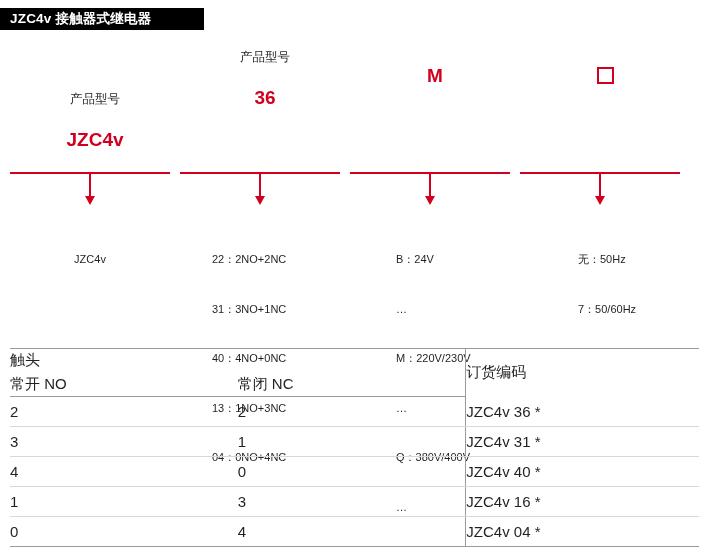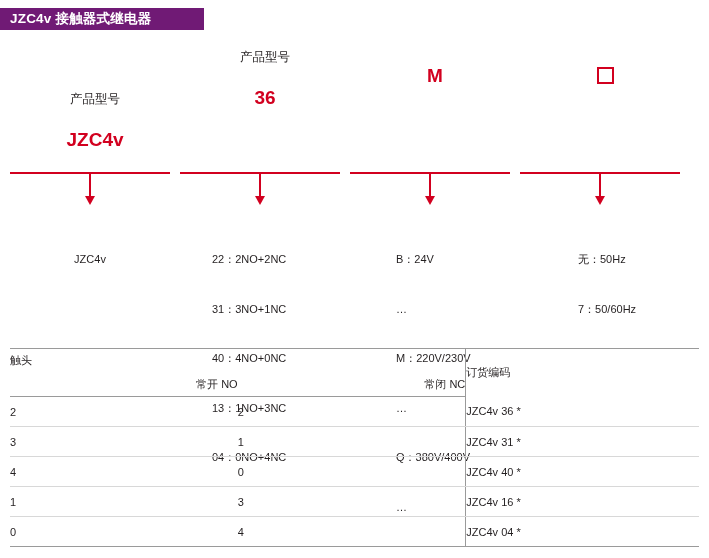--- a/index.html
+++ b/index.html
@@ -16,21 +16,21 @@
     position: relative;
   }
 
   
   .header-bar {
     position: absolute;
     left: 0;
     top: 8px;
     width: 204px;
     height: 22px;
-    background: #701a75;
+    background: #000000;
     display: flex;
     align-items: center;
   }
   .header-title {
     color: #ffffff;
     font-size: 13.5px;
     font-weight: bold;
     padding-left: 10px;
     letter-spacing: 0.2px;
     white-space: nowrap;
@@ -135,39 +135,39 @@
   .cb-legend.l3 { left: 578px; }
   .cb-legend .row { height: 16.5px; }
 
   
   .order-table {
     position: absolute;
     left: 10px;
     top: 348px;
     width: 689px;
     border-collapse: collapse;
-    font-size: 11px;
+    font-size: 15px;
   }
   .order-table td, .order-table th {
     padding: 0;
     margin: 0;
   }
   .th-group {
     height: 23px;
     font-weight: normal;
     text-align: left;
     vertical-align: middle;
     padding-left: 4px;
     border-top: 1px solid #9a9a9a;
     color: #231f20;
   }
   .th-sub {
     height: 24px;
     font-weight: normal;
-    text-align: right;
+    text-align: left;
     vertical-align: middle;
     padding-left: 4px;
     border-bottom: 1px solid #9a9a9a;
     color: #231f20;
   }
   .cell {
     height: 29px;
     vertical-align: middle;
     padding-left: 4px;
     border-bottom: 1px solid #d8d8d8;

